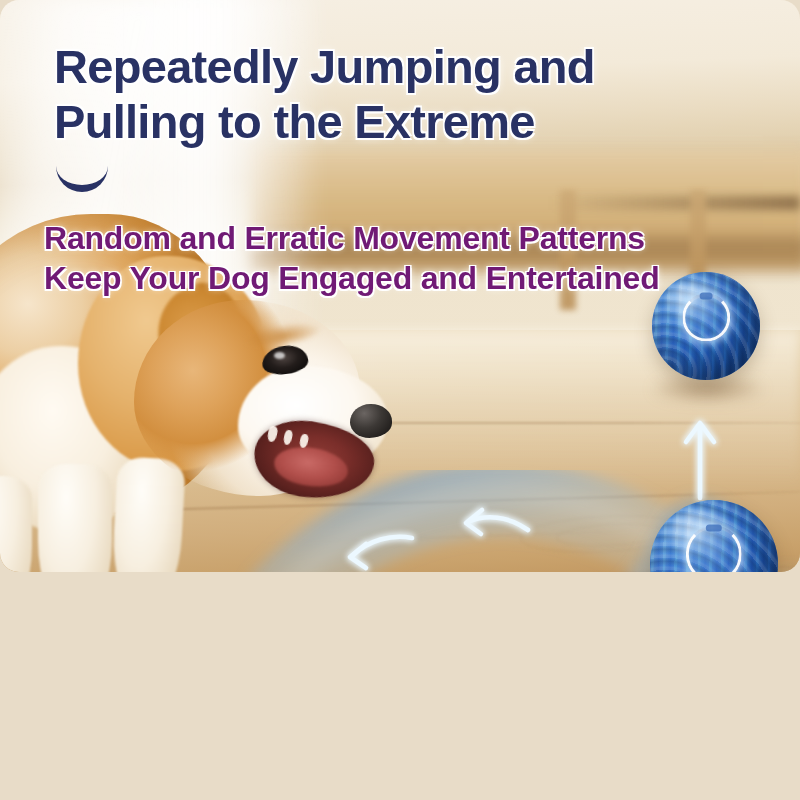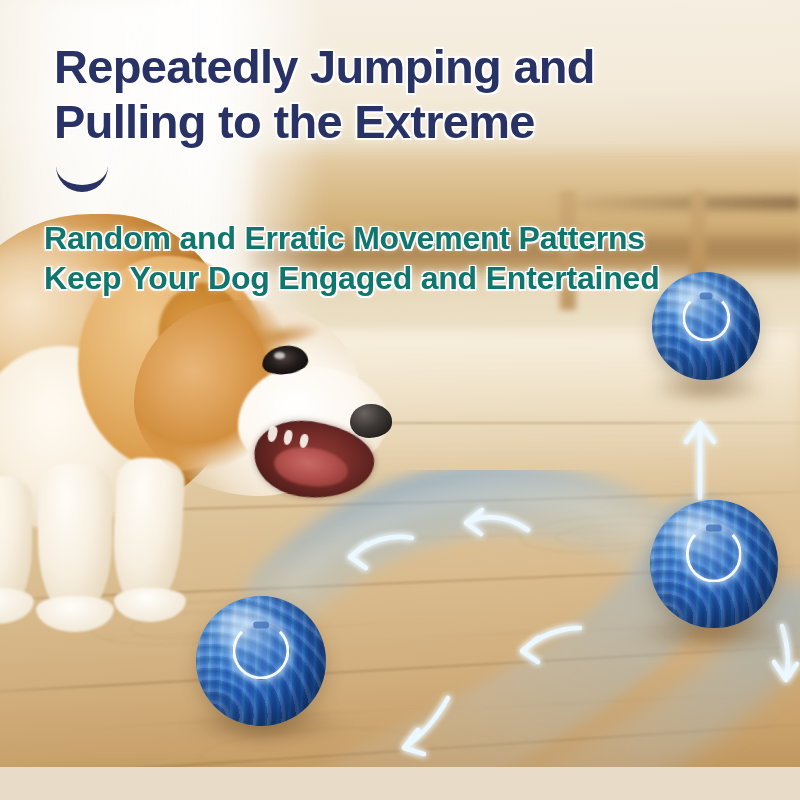--- a/index.html
+++ b/index.html
@@ -5,23 +5,24 @@
 <style>
   * { margin:0; padding:0; box-sizing:border-box; }
   html,body{
     width:800px; height:800px; overflow:hidden;
     font-family:"Liberation Sans", sans-serif;
     background:#e8dcc8;
   }
 
   .banner{
     position:relative;
-    width:800px; height:767px;
+    width:800px; height:572px;
     overflow:hidden;
     background:#ecdfca;
+    border-radius:19px;
   }
 
   
   .bg-room{
     position:absolute; inset:0;
     background:
       linear-gradient(178deg,
         #f6efe3 0%, #f3ead9 14%, #eadcc2 22%, #e3d2b2 27%, #dcc7a2 31%, #e2d0ad 35%,
         #e9dcc0 40%, #efe4ce 48%, #f0e5cf 60%, #eadcbf 72%, #e0cda8 84%, #d6bf96 95%, #cdb489 100%);
     filter:blur(0.3px);
@@ -266,21 +267,21 @@
   .smile{
     position:absolute; left:56px; top:166px;
     width:52px; height:26px;
     border-bottom:7px solid #293264;
     border-radius:0 0 50% 50% / 0 0 100% 100%;
   }
   .subhead{
     position:absolute; left:44px; top:218px; width:640px;
     font-size:32px; font-weight:700; line-height:1.26;
     letter-spacing:-.2px;
-    color:#0f766e;
+    color:#701a75;
     text-shadow:
       -1.5px -1.5px 0 #fff, 1.5px -1.5px 0 #fff, -1.5px 1.5px 0 #fff, 1.5px 1.5px 0 #fff,
       0 0 7px rgba(255,255,255,.8);
   }
 </style>
 </head>
 <body>
 
 <div class="banner">
 

